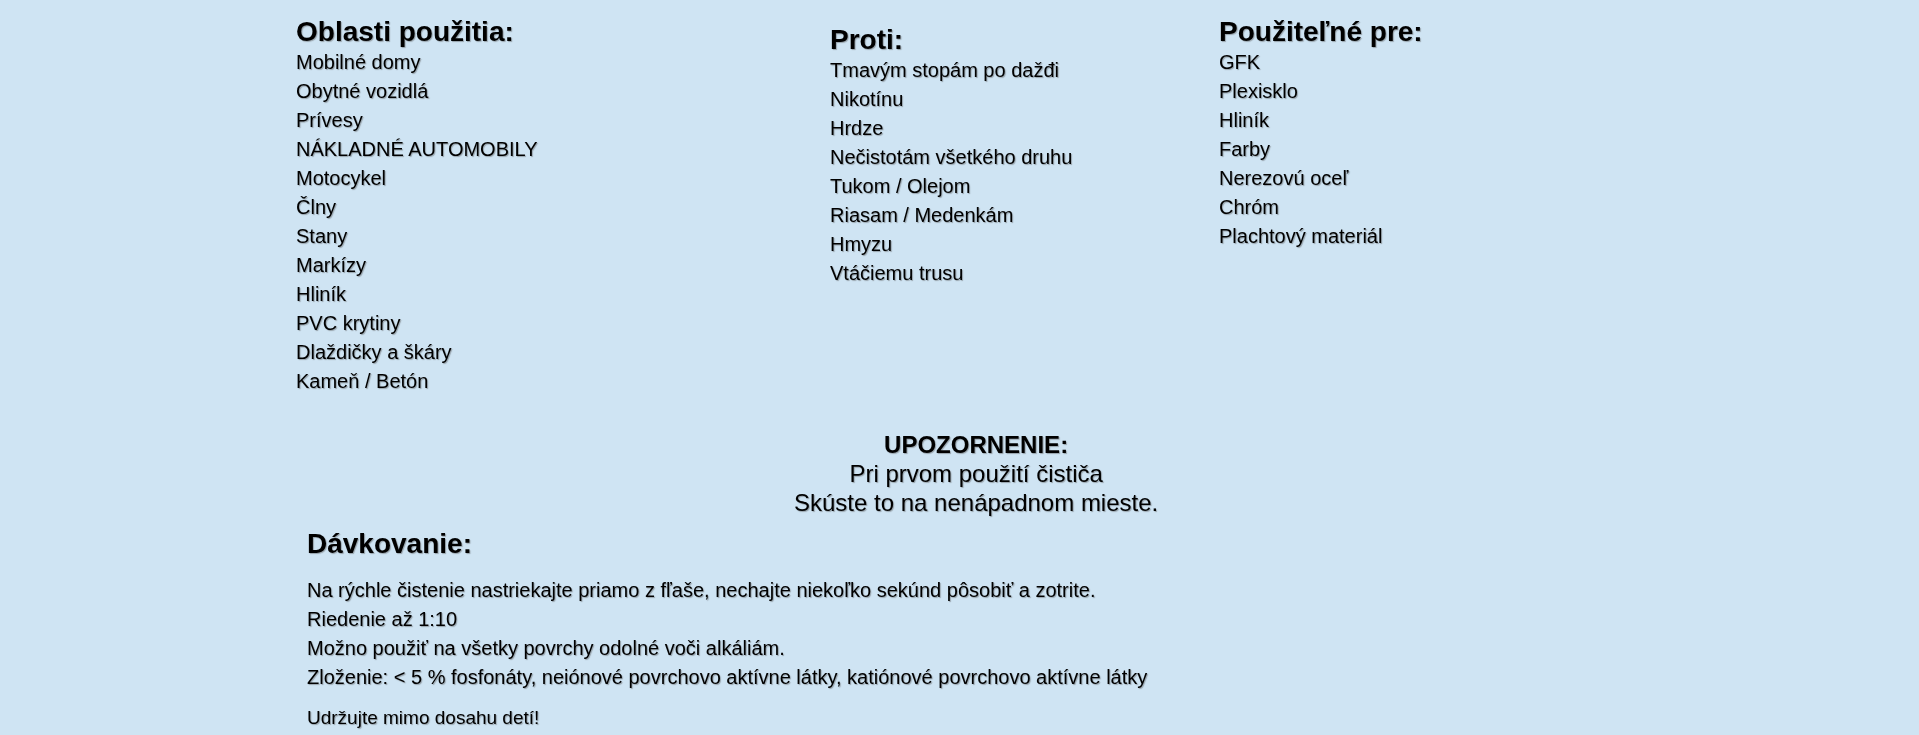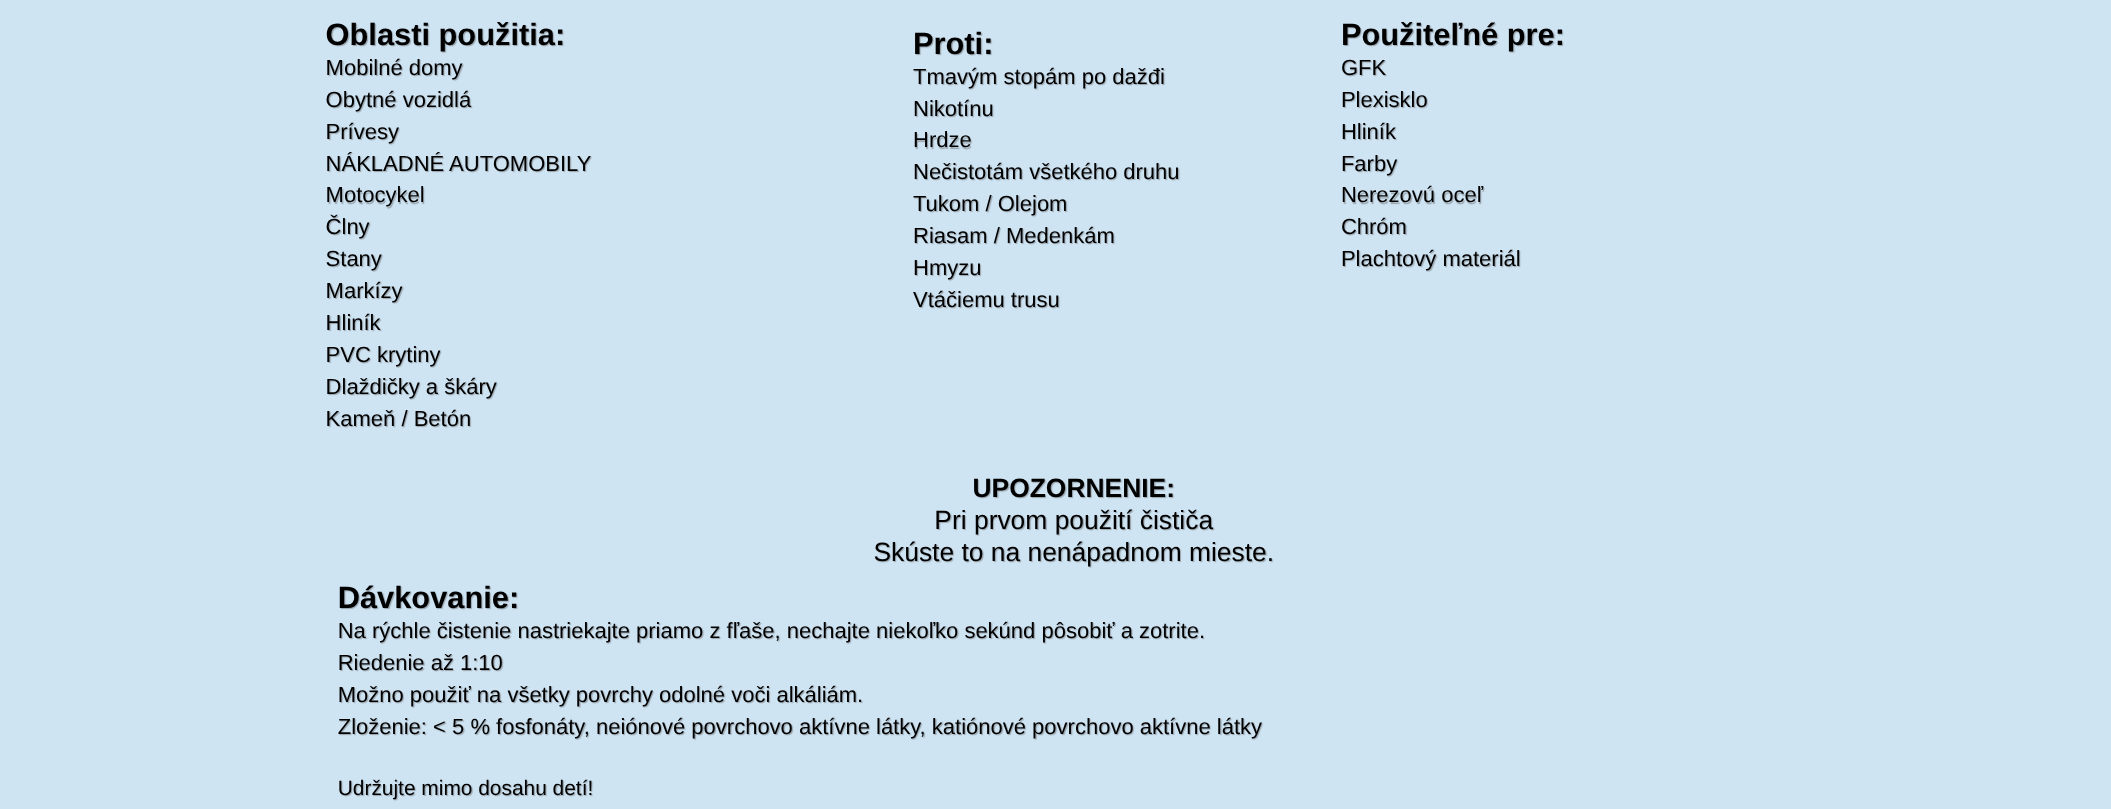--- a/index.html
+++ b/index.html
@@ -49,21 +49,21 @@
       line-height: 29px;
       white-space: nowrap;
     }
     .warning .w-line {
       font-size: 24px;
       line-height: 29px;
       white-space: nowrap;
     }
 
     .dosage { position: absolute; left: 307px; top: 528px; }
-    .dosage .heading { margin-bottom: 0; }
+    .dosage .heading { margin-bottom: 16px; }
     .dosage .d-line {
       font-size: 20px;
       line-height: 29px;
       white-space: nowrap;
     }
 
     .footer-note {
       position: absolute;
       left: 307px;
       top: 706px;

